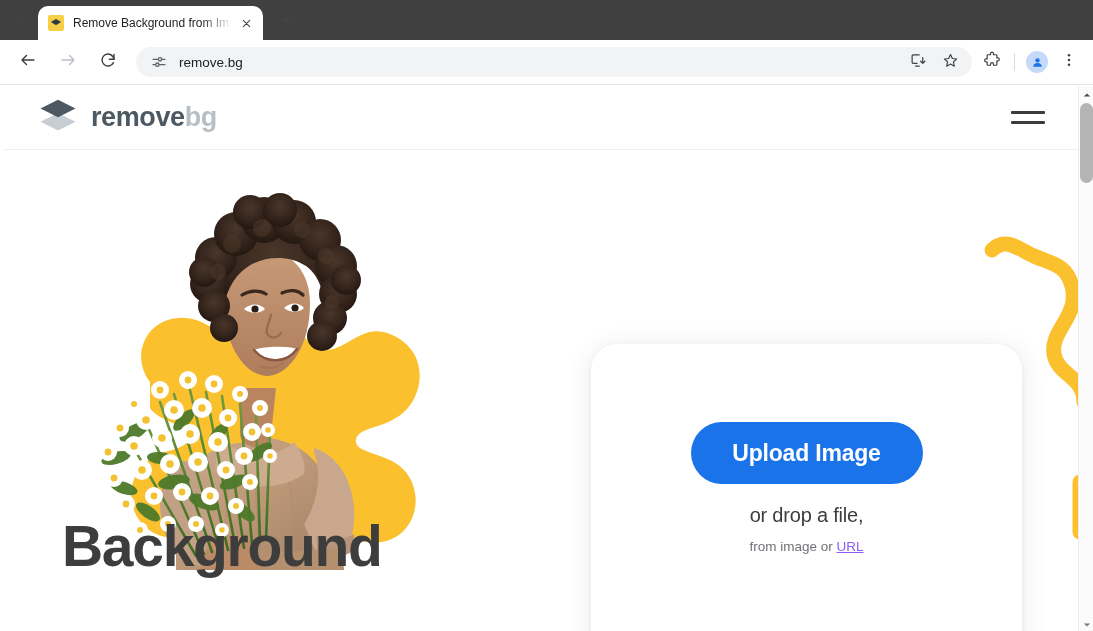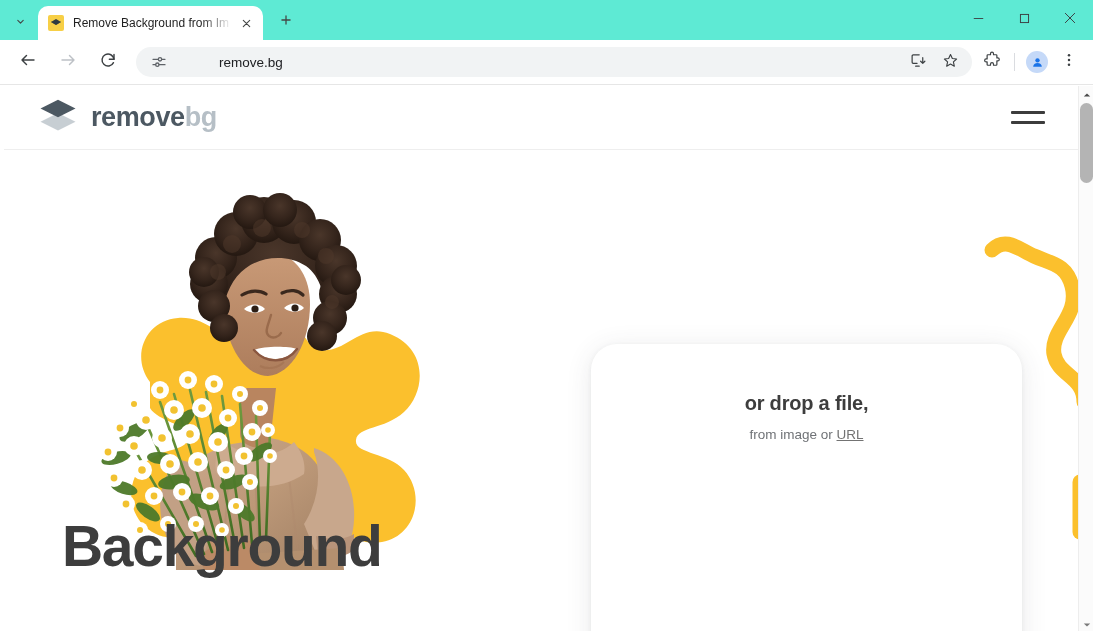--- a/index.html
+++ b/index.html
@@ -7,21 +7,21 @@
     width: 1093px; height: 631px;
     overflow: hidden;
     font-family: "Liberation Sans", sans-serif;
     background: #ffffff;
   }
 
   
   .browser { width: 1093px; height: 631px; position: relative; background:#ffffff; }
 
   .tabstrip {
-    height: 40px; background: #5eead4;
+    height: 40px; background: #404040;
     display: flex; align-items: flex-end; position: relative;
   }
   .tab-list-btn {
     width: 28px; height: 28px; margin: 0 4px 5px 6px;
     border-radius: 50%; display:flex; align-items:center; justify-content:center;
     cursor: pointer; flex: none;
   }
   .tab-list-btn svg { display:block; }
 
   .tab {
@@ -55,21 +55,21 @@
     height: 45px; background:#ffffff; display:flex; align-items:center;
     padding: 0 8px; border-bottom: 1px solid #e6e6e6;
   }
   .navbtn {
     width: 30px; height: 30px; border-radius:50%; margin: 0 5px;
     display:flex; align-items:center; justify-content:center; cursor:pointer; flex:none;
   }
   .omnibox {
     flex: 1; height: 30px; background: #f1f3f4; border-radius: 16px;
     display:flex; align-items:center; margin-left: 8px; margin-right: 4px;
-    padding-left: 10px; cursor: text; position: relative; gap: 40px;
+    padding-left: 10px; cursor: text; position: relative;
   }
   .omni-icon { width:26px; height:26px; display:flex; align-items:center; justify-content:center; border-radius:50%; flex:none; cursor:pointer;}
   .omni-url { font-size: 13.5px; color: #202124; margin-left: 7px; }
   .omni-actions { position:absolute; right:6px; top:0; height:30px; display:flex; align-items:center; }
   .tb-icon { width:28px; height:28px; display:flex; align-items:center; justify-content:center; border-radius:50%; cursor:pointer; flex:none; margin:0 2px;}
   .tb-sep { width:1px; height:18px; background:#dadce0; margin:0 6px; }
   .avatar {
     width:22px; height:22px; border-radius:50%; background:#c5d9f8;
     display:flex; align-items:center; justify-content:center;
   }
@@ -116,23 +116,23 @@
     background:#ffffff; border-radius: 26px; z-index:5;
     box-shadow: 0 4px 26px rgba(60,64,67,0.115), 0 1px 4px rgba(60,64,67,0.07);
     display:flex; flex-direction:column; align-items:center;
   }
   .upload-btn {
     margin-top: 78px; width: 232px; height: 62px; border:none;
     background: #1a73e8; color:#ffffff; border-radius: 34px;
     font-family:"Liberation Sans", sans-serif; font-size: 23px; font-weight: 700;
     letter-spacing:-0.2px; cursor:pointer;
   }
-  .drop-text { margin-top: 48px; font-size: 20px; font-weight:700; color:#3d3d3d; letter-spacing:-0.2px;}
+  .drop-text { margin-top: 20px; font-size: 20px; font-weight:400; color:#3d3d3d; letter-spacing:-0.2px;}
   .paste-text { margin-top: 12px; font-size: 13.5px; color:#6f7276; }
-  .paste-text a { color:#737373; text-decoration: underline; cursor:pointer; }
+  .paste-text a { color:#8b5cf6; text-decoration: underline; cursor:pointer; }
 
   
   .scrollbar {
     position:absolute; right:0; top:0; width: 15px; height: 545px;
     background:#fbfbfb; border-left:1px solid #ededed; z-index: 20;
   }
   .sb-arrow { width:15px; height:15px; display:flex; align-items:center; justify-content:center; cursor:pointer; }
   .sb-thumb { position:absolute; top:17px; left:1px; width:13px; height:80px; background:#b4b4b4; border-radius:7px; cursor:pointer; }
   .sb-bottom { position:absolute; bottom:0; left:0; }
 </style>
@@ -516,20 +516,21 @@
               </g>
             </g>
           </svg>
         </span>
 
         <div class="headline">
           <div>Background</div>
         </div>
 
         <div class="upload-card">
+          <button class="upload-btn">Upload Image</button>
           <div class="drop-text">or drop a file,</div>
           <div class="paste-text">
             <span>from image or</span>
             <a>URL</a>
           </div>
         </div>
 
       </div>
     </div>
 

